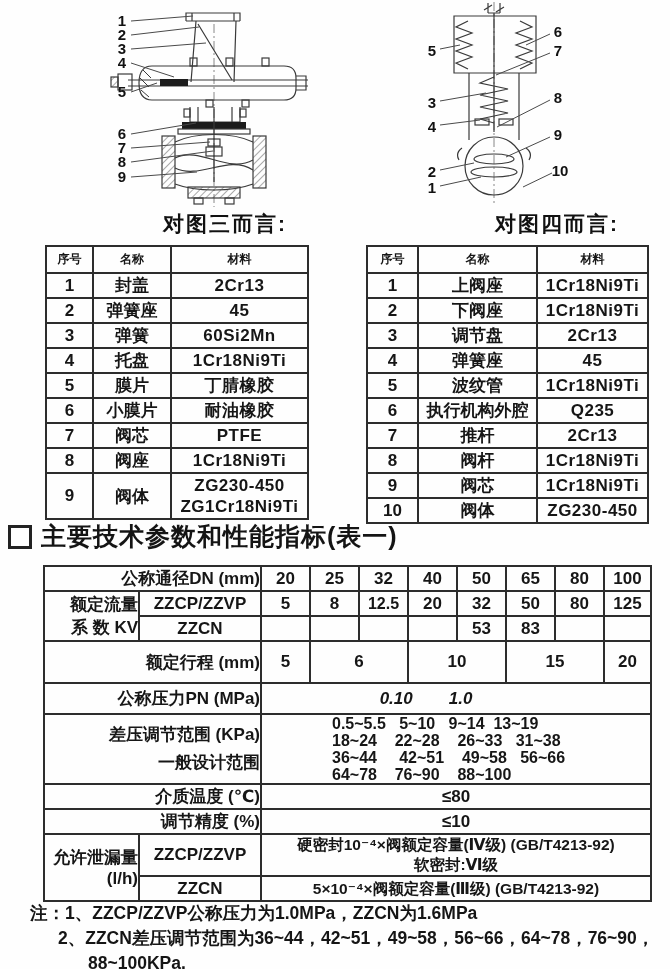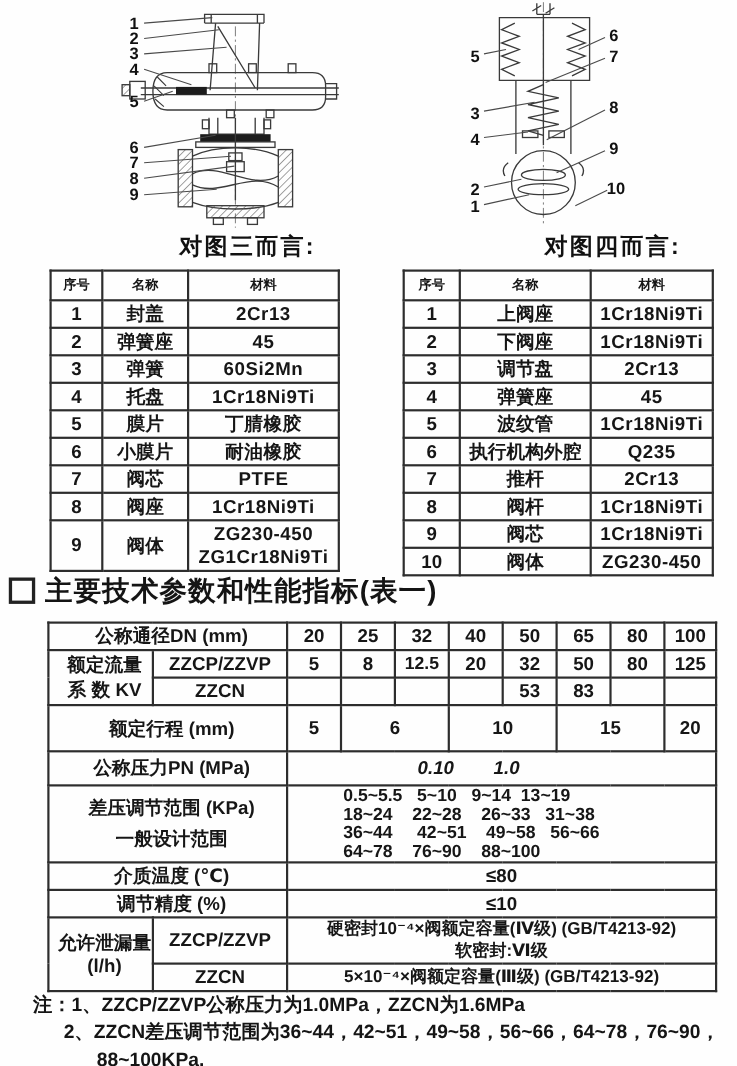--- a/index.html
+++ b/index.html
@@ -31,23 +31,23 @@
   .two-line div{line-height:21px;}
   
   .section-title{
     position:absolute;left:8px;top:520px;display:flex;align-items:center;
     gap:9px;font-size:25px;font-weight:bold;letter-spacing:1px;color:#141414;
   }
   .square-bullet{width:18px;height:18px;border:3px solid #222;display:inline-block;}
   
   #spec{position:absolute;left:43px;top:565px;width:607px;font-size:17px;}
   #spec td{text-align:center;vertical-align:middle;}
-  #spec td.lbl{text-align:center;padding-left:7px;margin-left:16px;}
+  #spec td.lbl{text-align:right;padding-left:7px;margin-left:16px;}
   #spec .sm{font-size:16px;}
-  .dp-lines div{text-align:left;padding-left:50px;line-height:17px;white-space:pre;font-size:16px;}
+  .dp-lines div{text-align:left;padding-left:70px;line-height:17px;white-space:pre;font-size:16px;}
   .dp-label div{line-height:28px;}
   .pn-val{display:flex;justify-content:center;gap:36px;padding-right:60px;font-style:italic;}
   .leak-line{line-height:20px;font-size:15.5px;}
   
   .notes{position:absolute;left:30px;top:901px;font-size:17.5px;font-weight:bold;
          line-height:25px;color:#151515;white-space:nowrap;}
   .notes .n2{padding-left:28px;}
   .notes .n3{padding-left:58px;}
   
   .draw{stroke:#3a3a3a;stroke-width:1.2;fill:none;}

